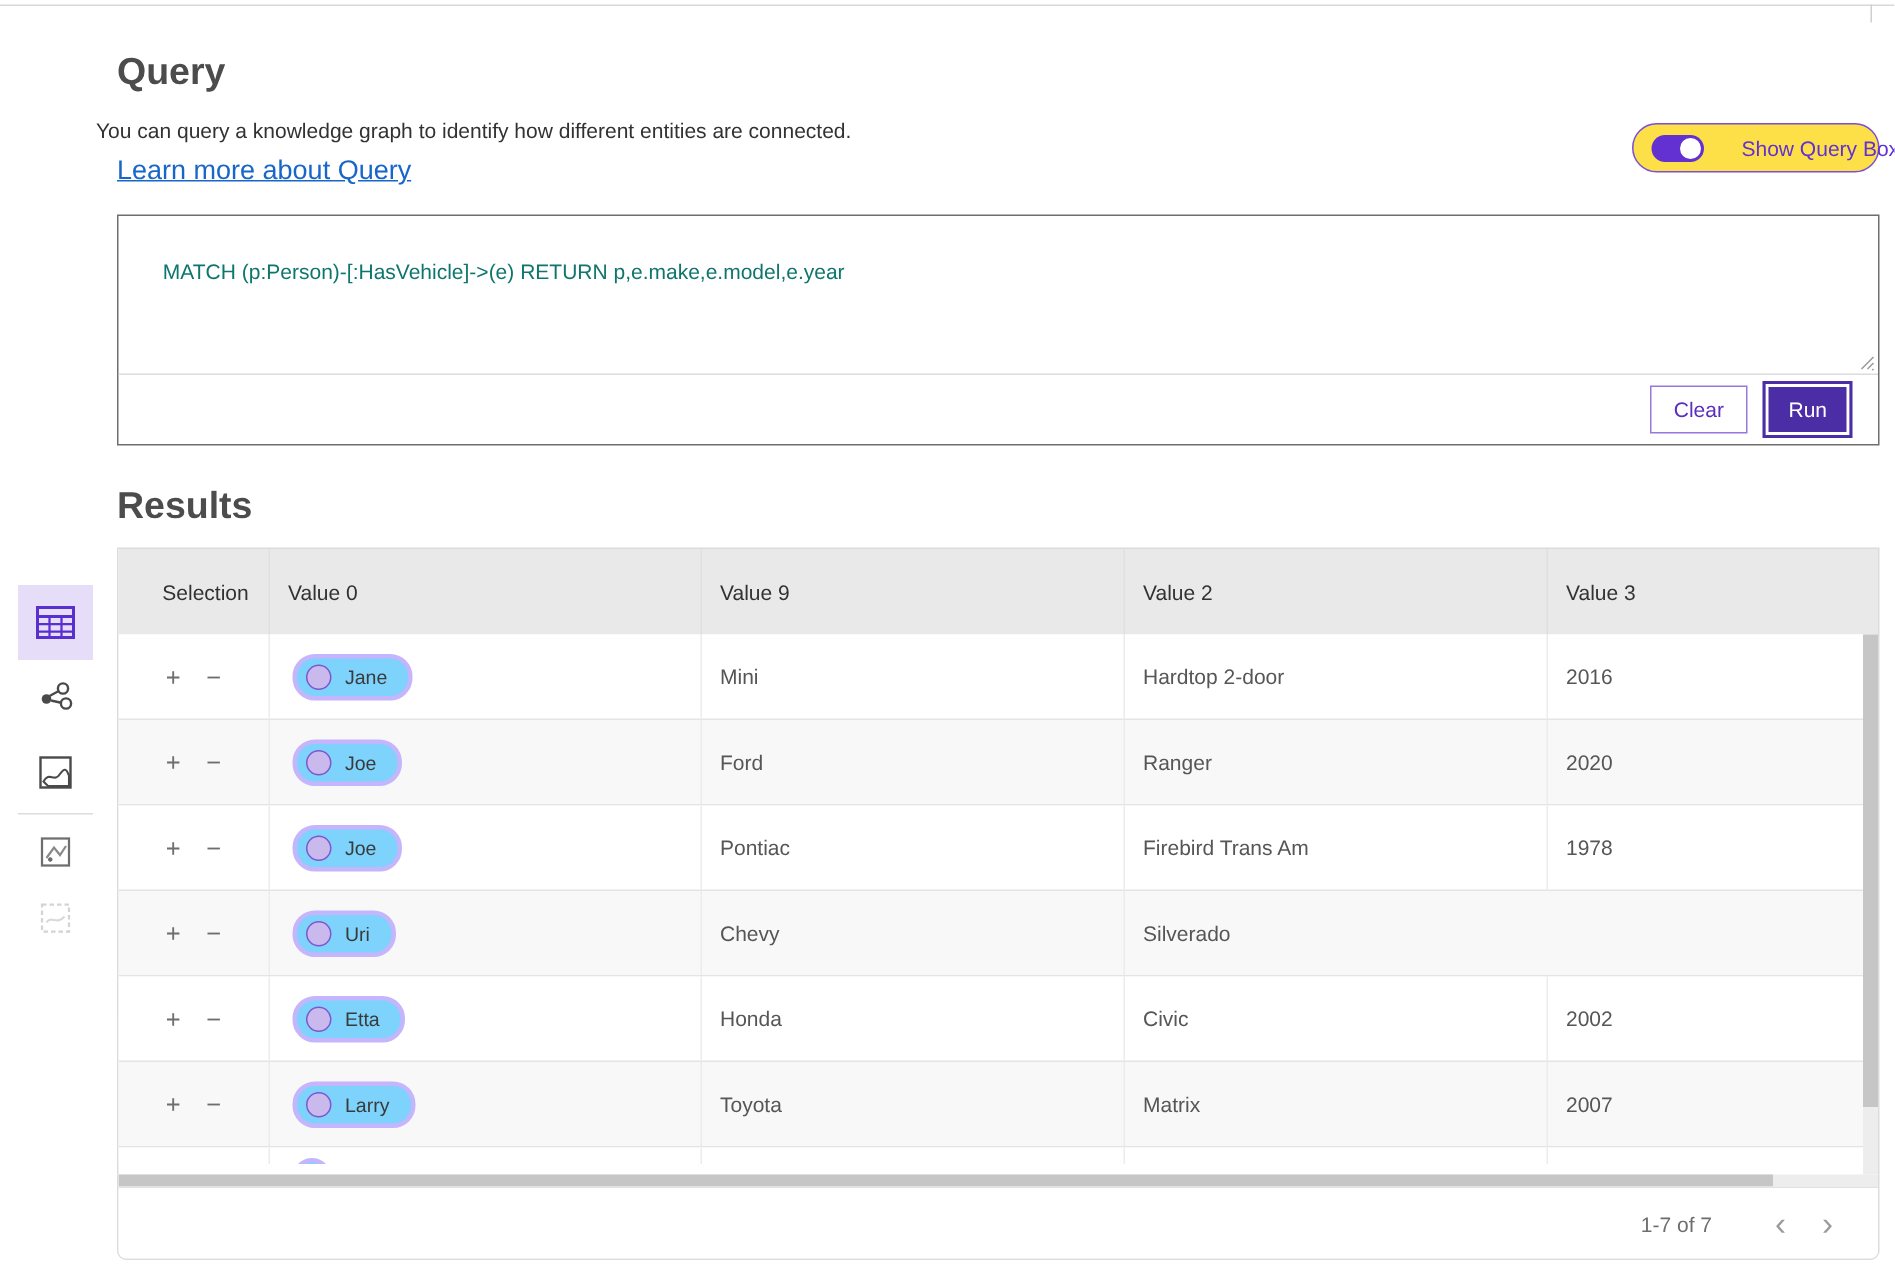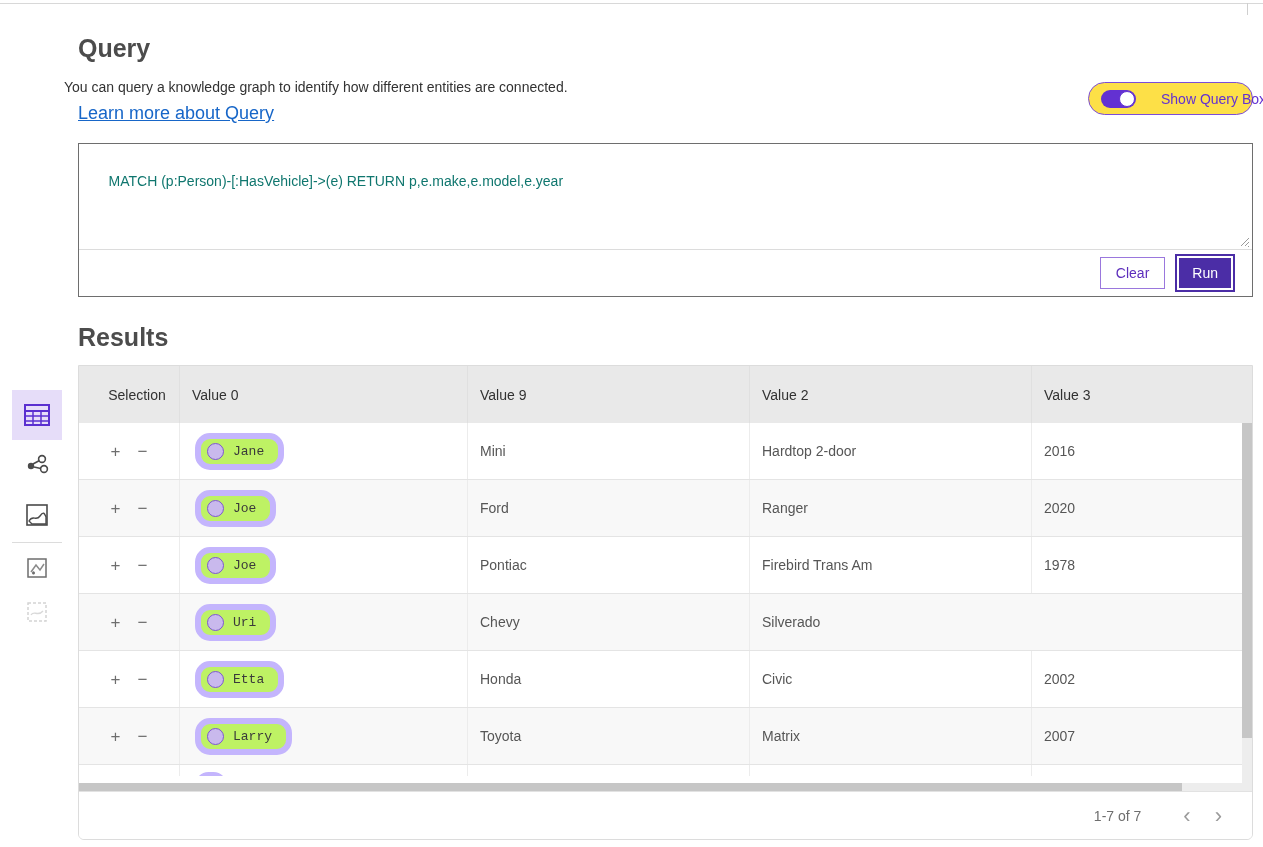--- a/index.html
+++ b/index.html
@@ -58,22 +58,22 @@
   .thead .hcell:last-child { border-right:none; }
 
   .trow { height:57px; border-bottom:1px solid #e4e4e4; background:#fff; }
   .trow:nth-child(even) { background:#f8f8f8; }
   .trow .cell { border-right:1px solid #ececec; display:flex; align-items:center; }
   .trow .cell:last-child { border-right:none; }
   .cell.sel { justify-content:center; gap:13px; }
   .selbtn { background:none; border:none; color:#6e6e6e; font-size:17px; line-height:1;
             cursor:pointer; font-family:inherit; padding:2px; }
   .cell.chipcell { padding-left:15px; }
-  .chip { display:inline-flex; align-items:center; gap:9px; border:6px solid #c4b5fd;
-          border-radius:15px; padding:4px 14px 4px 6px; background:#bef264; cursor:pointer;font-family:Liberation Mono, monospace; }
+  .chip { display:inline-flex; align-items:center; gap:9px; border:3px solid #c4b5fd;
+          border-radius:15px; padding:4px 14px 4px 6px; background:#7dd3fc; cursor:pointer; }
   .chip-dot { width:17px; height:17px; border-radius:50%; background:#c9b9ed; border:1px solid #7e57cf; }
   .chip-label { font-size:13px; color:#3a3a3a; }
   .cell.val { padding-left:12px; font-size:14px; color:#565656; }
 
   .partial-row { height:11px; overflow:hidden; background:#fff; border-bottom:none; }
   .partial-row .cell { height:57px; border-right:1px solid #ececec; display:flex; align-items:flex-start; }
   .partial-row .chip { margin-top:7px; margin-left:15px; height:27px; }
 
   
   .hscroll { position:absolute; left:0; top:417px; width:1175px; height:10px; background:#ededed; }

